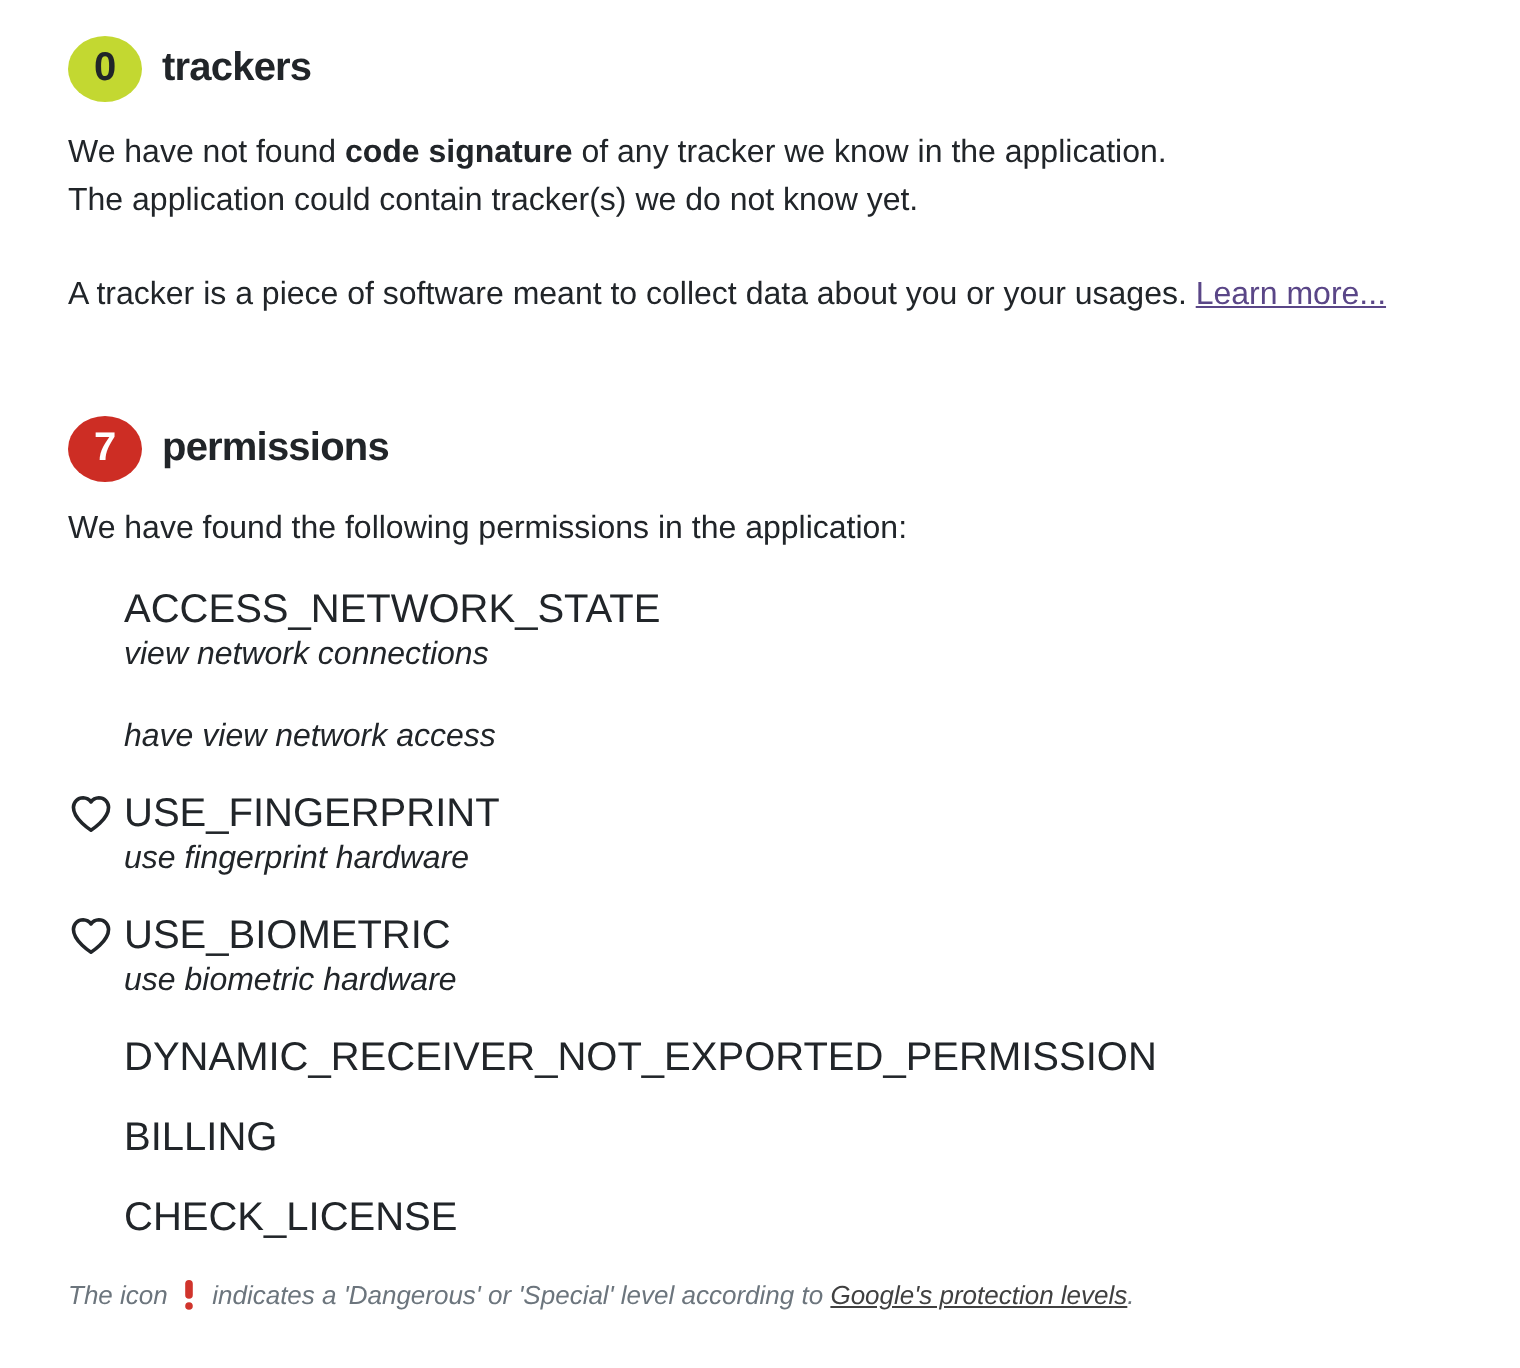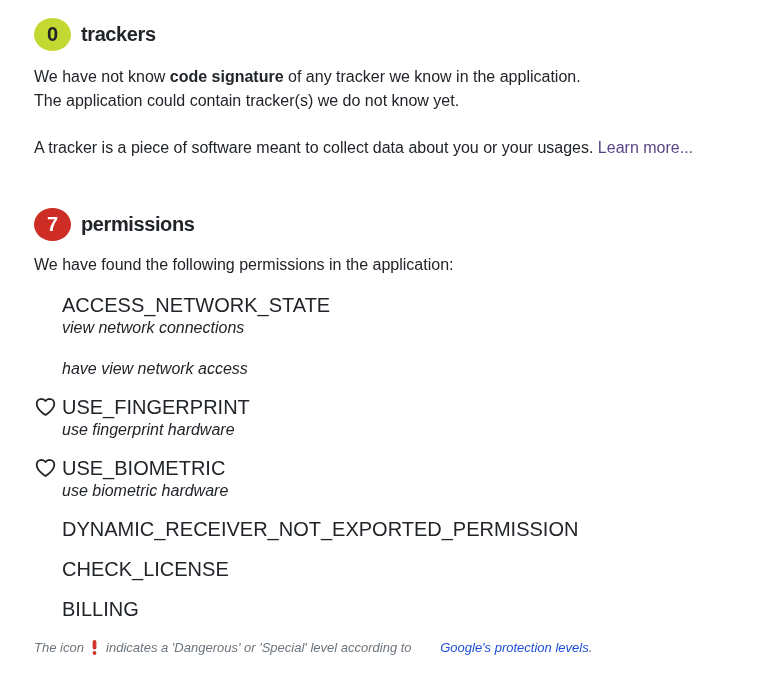--- a/index.html
+++ b/index.html
@@ -45,20 +45,21 @@
     line-height: 36px;
   }
 
   p { margin: 0; }
   .body-text { font-size: 16px; line-height: 24px; }
   .trackers-desc { margin-top: 13px; }
   .about-tracker { margin-top: 23px; }
 
   a.link {
     color: #5a4687;
+    text-decoration: underline;
     cursor: pointer;
     text-align: right;
   }
 
   .permissions-heading { margin-top: 46px; }
   .permissions-intro { margin-top: 11px; }
 
   ul.permission-list {
     list-style: none;
     margin: 18px 0 0 0;
@@ -89,39 +90,39 @@
     color: #212529;
   }
 
   .page-footer {
     margin-top: 15px;
     font-size: 13px;
     font-style: italic;
     color: #6c757d;
     line-height: 18px;
   }
-  .page-footer a.link { color: #1d4ed8; margin-left: 25px; }
+  .page-footer a.link { color: #404040; }
   .excl-icon {
     display: inline-block;
     vertical-align: -3px;
     margin: 0 3px;
   }
 </style>
 </head>
 <body>
 
 <div class="container">
 
   <h2 class="section-heading">
     <span class="count-badge lime">0</span>
     <span class="heading-text">trackers</span>
   </h2>
 
   <p class="body-text trackers-desc">
-    <span><span>We have not know </span><strong>code signature</strong><span> of any tracker we know in the application.</span></span>
+    <span><span>We have not found </span><strong>code signature</strong><span> of any tracker we know in the application.</span></span>
     <br>
     <span>The application could contain tracker(s) we do not know yet.</span>
   </p>
 
   <p class="body-text about-tracker">
     <span>A tracker is a piece of software meant to collect data about you or your usages. </span><a class="link">Learn more...</a>
   </p>
 
   <h2 class="section-heading permissions-heading">
     <span class="count-badge red">7</span>
@@ -174,28 +175,28 @@
     <li class="permission-item">
       <span class="perm-icon-cell"></span>
       <span class="perm-body">
         <div class="perm-name">DYNAMIC_RECEIVER_NOT_EXPORTED_PERMISSION</div>
       </span>
     </li>
 
     <li class="permission-item">
       <span class="perm-icon-cell"></span>
       <span class="perm-body">
+        <div class="perm-name">BILLING</div>
+      </span>
+    </li>
+
+    <li class="permission-item">
+      <span class="perm-icon-cell"></span>
+      <span class="perm-body">
         <div class="perm-name">CHECK_LICENSE</div>
-      </span>
-    </li>
-
-    <li class="permission-item">
-      <span class="perm-icon-cell"></span>
-      <span class="perm-body">
-        <div class="perm-name">BILLING</div>
       </span>
     </li>
 
   </ul>
 
   <div class="page-footer">
     <span>The icon </span><span class="excl-icon"><svg width="9" height="15" viewBox="0 0 9 15">
           <rect x="2.6" y="0" width="3.8" height="9.4" rx="1.9" fill="#d0342c"></rect>
           <circle cx="4.5" cy="13" r="1.9" fill="#d0342c"></circle>
         </svg></span><span> indicates a 'Dangerous' or 'Special' level according to </span><a class="link">Google's protection levels</a><span>.</span>

